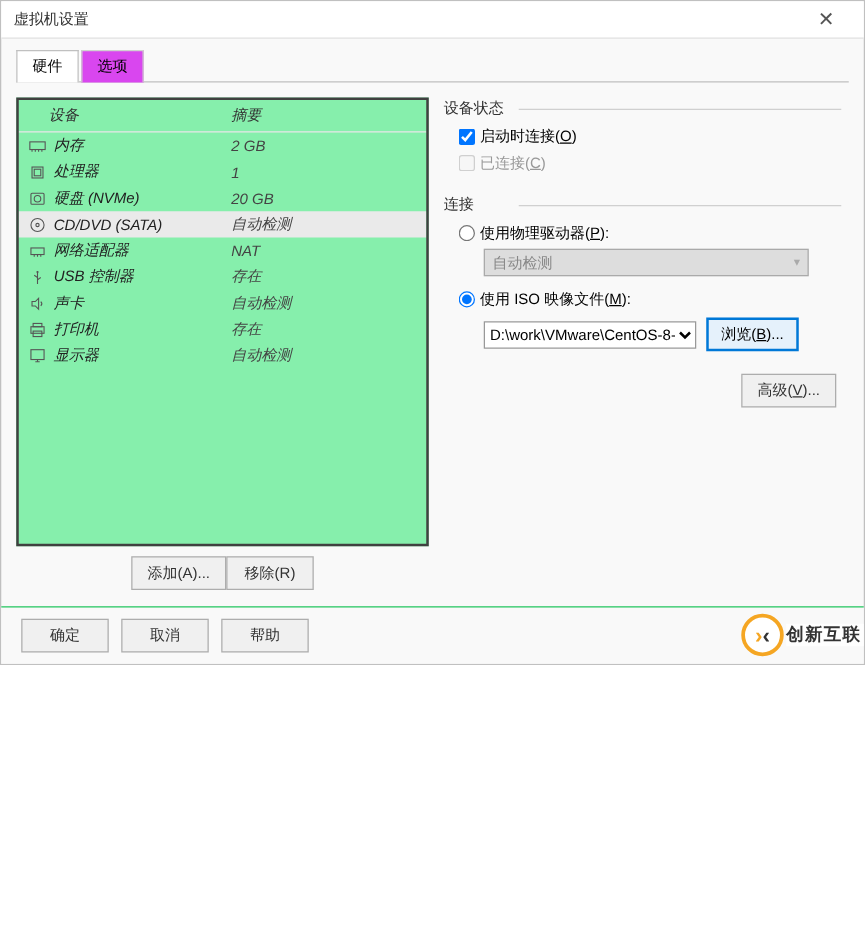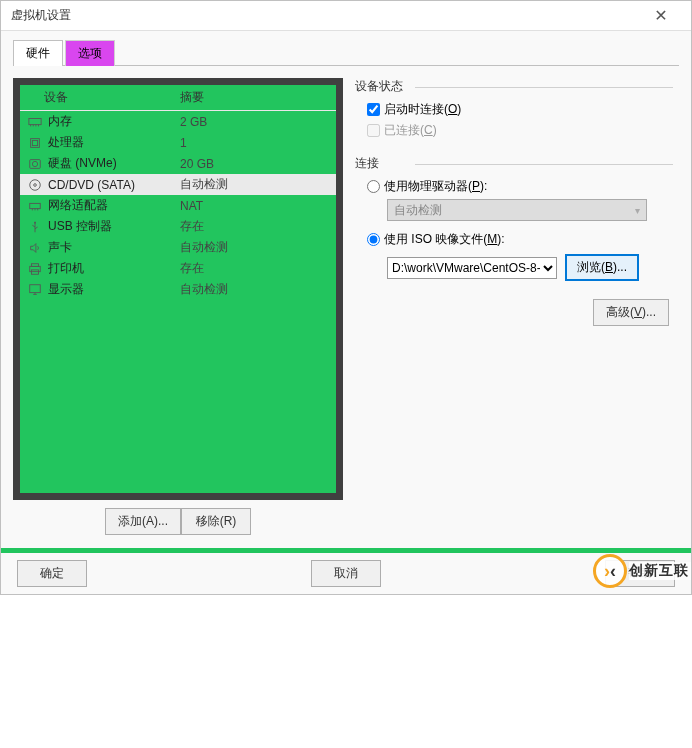--- a/index.html
+++ b/index.html
@@ -1,27 +1,27 @@
 <!DOCTYPE html>
 <html><head>
   <meta charset="utf-8">
   <style>
     * { box-sizing: border-box; margin: 0; padding: 0; font-family: "Segoe UI", Tahoma, sans-serif; font-size: 12px; }
     body { background: #fff; width: 692px; height: 748px; position: relative; overflow: hidden; }
-    .dialog { width: 692px; height: 595px; border: 1px solid #c0c0c0; background: #f9f9f9; position: relative; }
+    .dialog { width: 692px; height: 532px; border: 1px solid #c0c0c0; background: #f9f9f9; position: relative; }
     .titlebar { height: 30px; background: #fff; border-bottom: 1px solid #e0e0e0; display: flex; align-items: center; padding: 0 10px; }
     .titlebar-title { flex: 1; color: #333; }
     .close-btn { width: 40px; height: 30px; display: flex; align-items: center; justify-content: center; cursor: pointer; font-size: 16px; color: #555; }
     .tabs-row { padding: 8px 12px 0 12px; }
     .tabs { display: flex; border-bottom: 1px solid #c0c0c0; }
     .tab { padding: 4px 12px; border: 1px solid #c0c0c0; border-bottom: none; background: #fff; margin-right: 2px; cursor: pointer; position: relative; top: 1px; }
     .tab.inactive { background: #d946ef; border-color: #d0d0d0; }
     .content { display: flex; padding: 12px; gap: 12px; height: calc(100% - 30px - 32px - 50px); }
     .left-panel { width: 330px; display: flex; flex-direction: column; }
-    .hw-list { flex: 1; background: #22c55e; border: 7px solid #404040; overflow: hidden; }
+    .hw-list { flex: 1; background: #86efac; border: 2px solid #404040; overflow: hidden; font-style: italic; }
     .hw-header { display: flex; border-bottom: 1px solid #e8e8e8; padding: 4px 6px; color: #333; }
     .hw-header .col1 { flex: 1; }
     .hw-header .col2 { width: 150px; }
     .hw-row { display: flex; align-items: center; padding: 2px 6px; cursor: pointer; }
     .hw-row.selected { background: #eaeaea; }
     .hw-icon { width: 18px; height: 16px; display: flex; align-items: center; justify-content: center; margin-right: 4px; color: #555; }
     .hw-icon svg { width: 14px; height: 14px; }
     .hw-name { flex: 1; color: #222; }
     .hw-summary { width: 150px; color: #444; }
     .left-buttons { display: flex; justify-content: center; gap: 0; margin-top: 8px; }
@@ -34,21 +34,21 @@
     .checkbox-row, .radio-row { display: flex; align-items: center; margin: 4px 0; gap: 4px; }
     .checkbox-row input, .radio-row input { cursor: pointer; }
     .checkbox-row.disabled { color: #999; }
     .underline { text-decoration: underline; }
     .combo-disabled { width: 260px; height: 22px; background: #ddd; border: 1px solid #aaa; padding: 2px 6px; color: #888; margin-top: 4px; margin-left: 20px; display: flex; align-items: center; justify-content: space-between; }
     .combo-disabled::after { content: "▾"; color: #aaa; font-size: 10px; }
     .iso-row { display: flex; gap: 8px; margin-top: 6px; margin-left: 20px; align-items: center; }
     .iso-input select, .iso-select { width: 170px; height: 22px; border: 1px solid #999; background: #fff; font-size: 12px; }
     .browse-btn { background: #e5f1fb; border: 2px solid #0078d7; padding: 3px 10px; cursor: pointer; min-width: 68px; text-align: center; }
     .advanced-row { display: flex; justify-content: flex-end; margin-top: 18px; padding-right: 4px; }
-    .footer { position: absolute; left: 0; right: 0; bottom: 0; height: 46px; border-top: 5px solid #22c55e; display: flex; justify-content: space-between; align-items: center; gap: 24px; padding: 0 16px; background: #f9f9f9; }
+    .footer { position: absolute; left: 0; right: 0; bottom: 0; height: 46px; border-top: 1px solid #22c55e; display: flex; justify-content: flex-start; align-items: center; gap: 10px; padding: 0 16px; background: #f9f9f9; }
     .watermark { position: absolute; right: 0; bottom: 6px; display: flex; align-items: center; gap: 2px; pointer-events: none; }
     .wm-circle { width: 34px; height: 34px; border-radius: 50%; border: 3px solid #f5a623; display: flex; align-items: center; justify-content: center; background: rgba(255,255,255,0.9); }
     .wm-x { font-weight: bold; font-size: 18px; }
     .wm-x1 { color: #f5a623; }
     .wm-x2 { color: #333; }
     .wm-text { font-size: 14px; font-weight: bold; color: #333; letter-spacing: 1px; padding-right: 2px; background: rgba(255,255,255,0.85); }
   </style>
 </head>
 <body>
 

